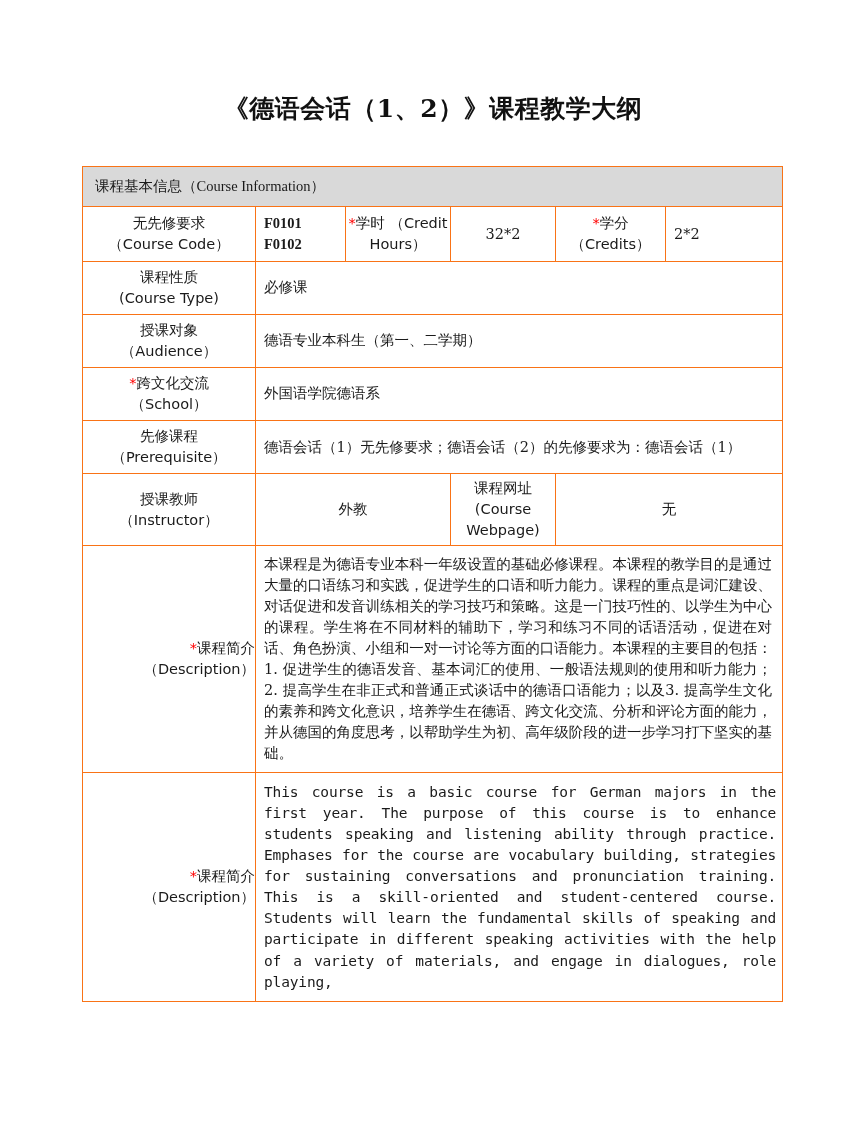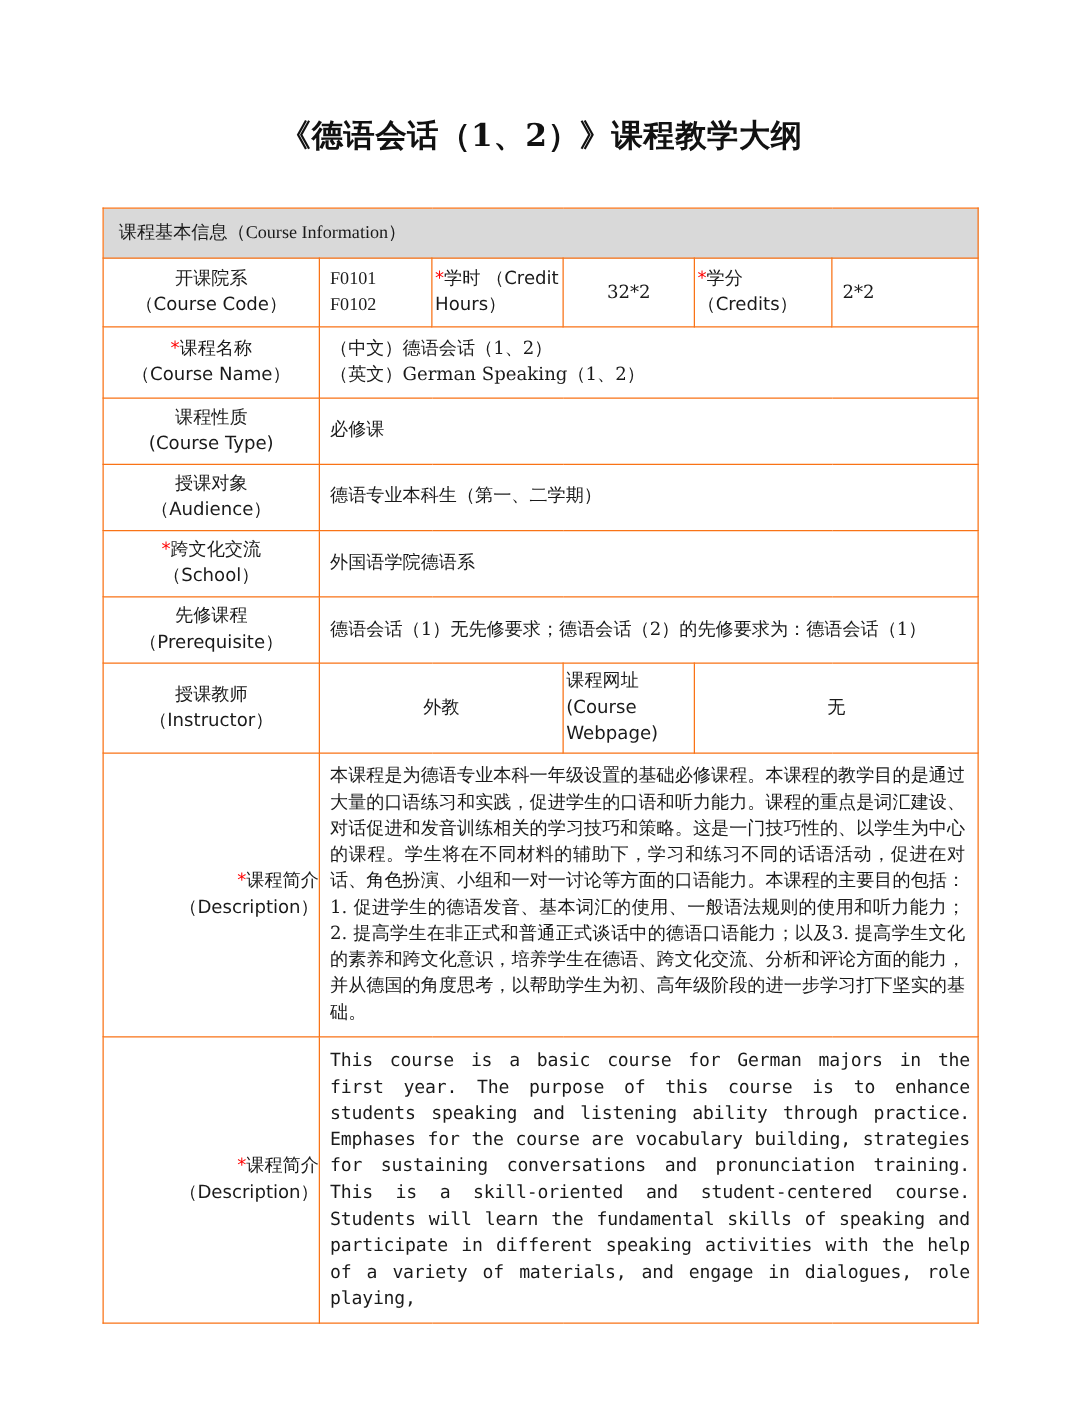--- a/index.html
+++ b/index.html
@@ -70,33 +70,33 @@
     font-size: 15px;
     color: #1a1a1a;
   }
   .val-c {
     text-align: center;
     padding: 6px 4px !important;
     font-family: "DejaVu Serif", "Liberation Serif", serif;
     font-size: 15px;
   }
   .mini-lbl {
-    text-align: left;
+    text-align: center;
     font-family: "DejaVu Sans", "Liberation Sans", sans-serif;
     font-size: 13.5px;
     line-height: 1.5;
     padding: 4px 2px !important;
   }
   .code-cell {
     padding: 6px 0 6px 8px !important;
     font-family: "Liberation Serif", "DejaVu Serif", serif;
     font-size: 15px;
     line-height: 1.35;
   }
-  .code-cell span { display: block; }
+  .code-cell span { display: block; font-weight: bold; }
   .star { color: #ff0000; }
   .namecell {
     padding: 7px 0 7px 8px !important;
     font-family: "DejaVu Serif", "Liberation Serif", serif;
     font-size: 15px;
     line-height: 1.9;
   }
   .namecell div { white-space: nowrap; }
   .desc-cn {
     padding: 8px 10px 8px 8px !important;
@@ -145,49 +145,39 @@
       <col style="width:117px">
     </colgroup>
     <tbody>
 
       <tr>
         <td class="hdr-cell" colspan="6">课程基本信息（Course Information）</td>
       </tr>
 
       <tr>
         <td class="lbl">
-          <span class="l1">开课院系</span>
+          <span class="l1">无先修要求</span>
           <span class="l2">（Course Code）</span>
         </td>
         <td class="code-cell">
           <span>F0101</span>
           <span>F0102</span>
         </td>
         <td class="mini-lbl">
           <span class="star">*</span><span>学时</span>
           <span class="l2">（Credit Hours）</span>
         </td>
         <td class="val-c">32*2</td>
         <td class="mini-lbl">
           <span class="star">*</span><span>学分</span>
           <span class="l2">（Credits）</span>
         </td>
         <td class="val-c" style="text-align:left;padding-left:8px !important;">2*2</td>
       </tr>
 
-      <tr>
-        <td class="lbl">
-          <span class="star">*</span><span>课程名称</span>
-          <span class="l2">（Course Name）</span>
-        </td>
-        <td class="namecell" colspan="5">
-          <div>（中文）德语会话（1、2）</div>
-          <div>（英文）German Speaking（1、2）</div>
-        </td>
-      </tr>
 
       <tr>
         <td class="lbl">
           <span>课程性质</span>
           <span class="l2">(Course Type)</span>
         </td>
         <td class="val" colspan="5">必修课</td>
       </tr>
 
       <tr>

